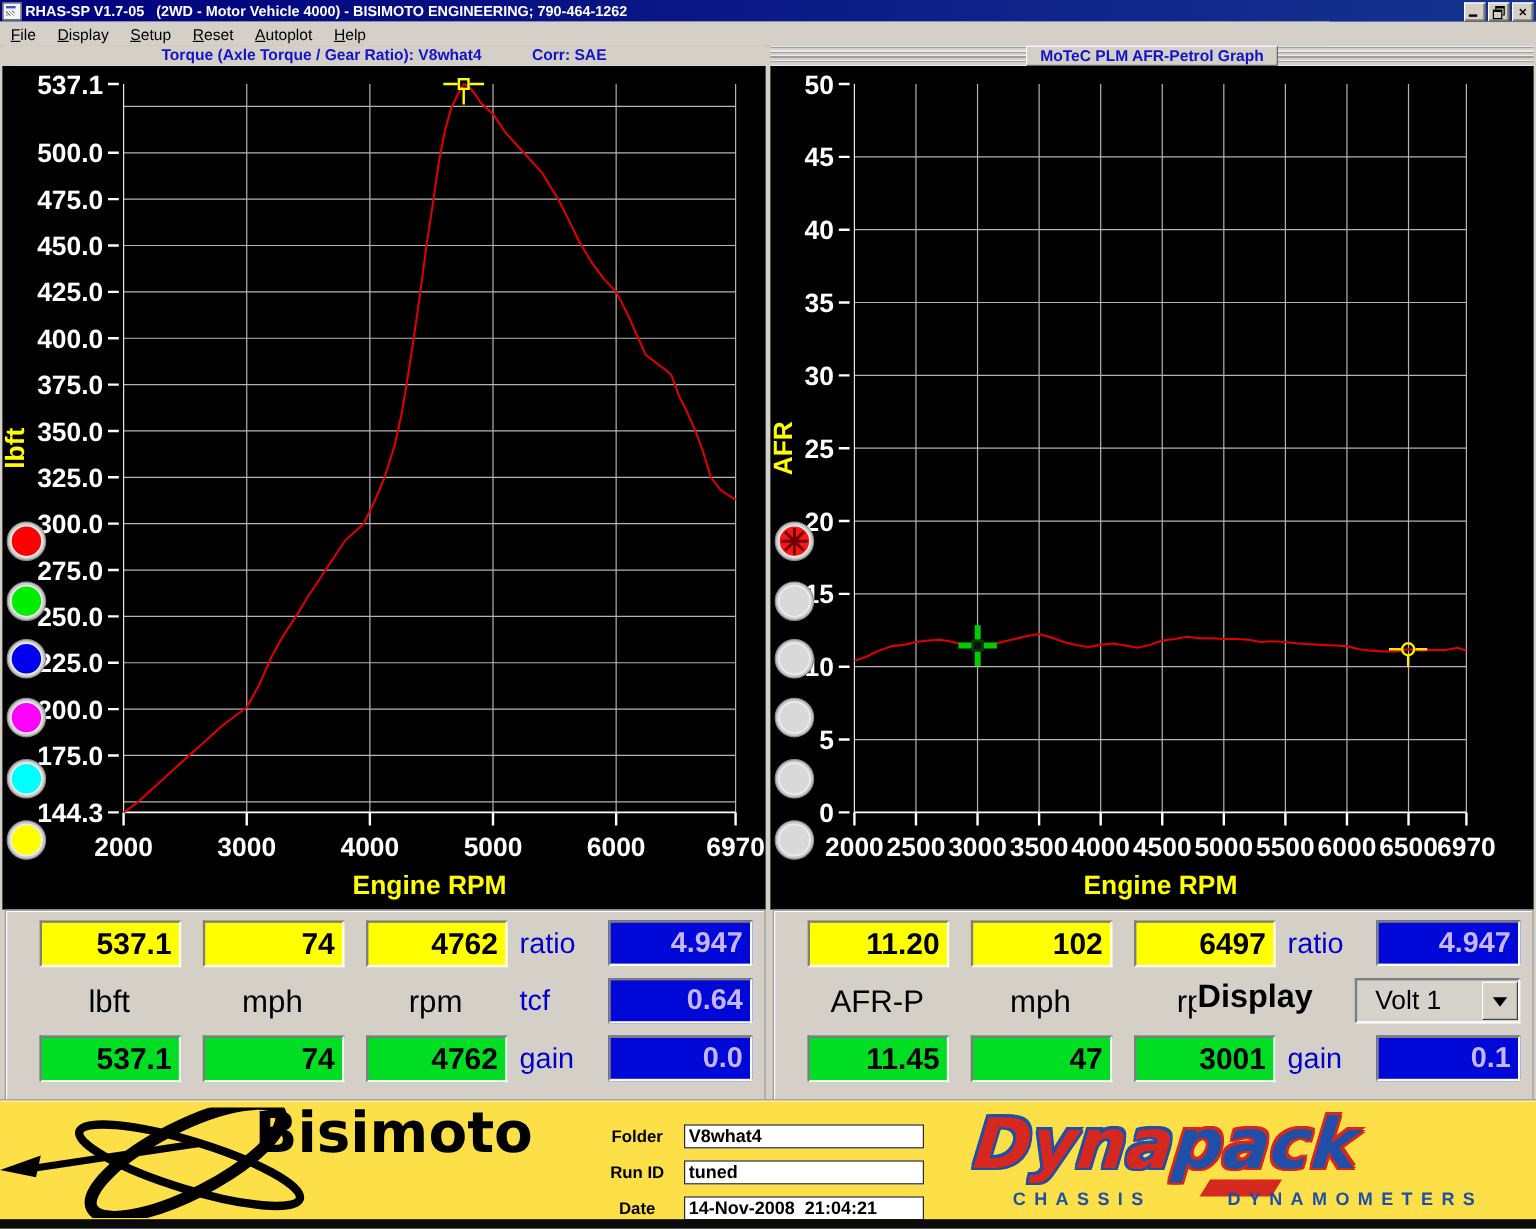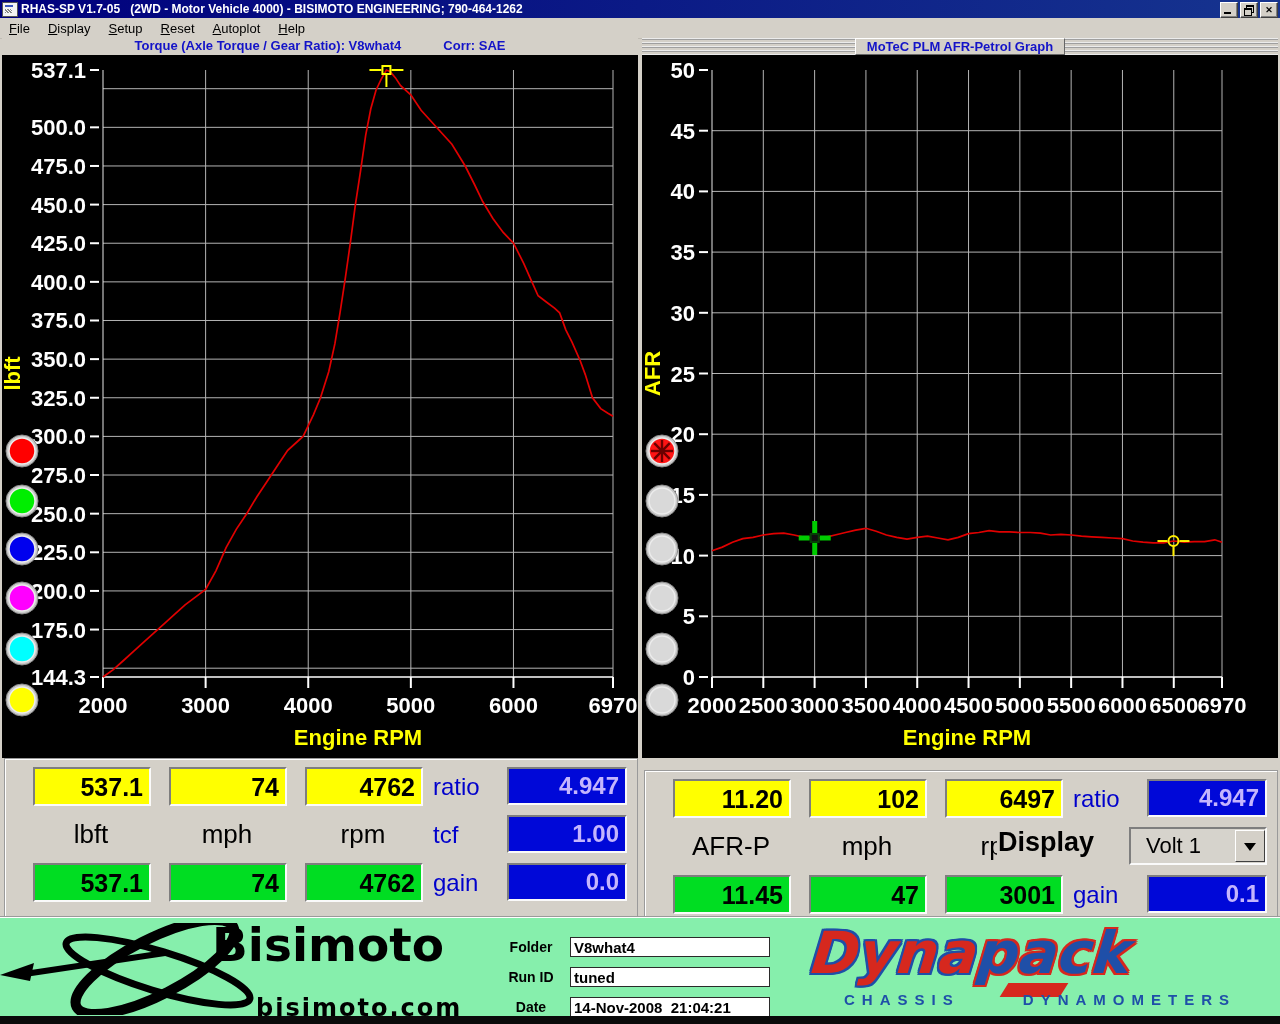--- a/index.html
+++ b/index.html
@@ -35,40 +35,40 @@
   #right-strip span{background:#d4d0c8;border:1px solid;border-color:#fff #666 #666 #fff;padding:0 11px;line-height:15px;}
   
   .graph{top:55px;width:636px;height:703px;background:#000;}
   #torque-panel{left:2px;}
   #afr-panel{left:642px;}
   .graph svg{position:absolute;left:0;top:0;}
   
   .readout{top:758px;width:632px;height:158px;background:#d4d0c8;border:1px solid #9a9a9a;
            box-shadow:inset 1px 1px 0 #fff;}
   #left-readout{left:4px;}
-  #right-readout{left:644px;margin-top:12px;}
+  #right-readout{left:644px;}
   .vbox{position:absolute;width:108px;height:34px;border:2px solid;border-color:#7e7e7e #fafafa #fafafa #7e7e7e;
         font-size:25px;font-weight:600;color:#000;text-align:right;padding:1px 6px 0 0;box-sizing:content-box;
         line-height:34px;}
   .vbox.yellow{background:#ffff00;}
   .vbox.green{background:#00dd22;}
   .unit{position:absolute;width:116px;text-align:center;font-size:26px;color:#000;}
   .param-label{position:absolute;font-size:24px;color:#0000cc;}
   .bluebox{position:absolute;width:110px;height:32px;background:#0008d8;border:2px solid;
            border-color:#7e7e7e #fafafa #fafafa #7e7e7e;color:#c4b5fd;font-size:24px;font-weight:600;
            text-align:right;padding:2px 6px 0 0;line-height:30px;}
   .display-label{position:absolute;font-size:27px;font-weight:bold;color:#000;background:#d4d0c8;padding-left:1px;}
   #display-select{position:absolute;left:484px;top:56px;width:134px;height:34px;background:#d6d3cc;
       border:2px solid;border-color:#7e7e7e #fafafa #fafafa #7e7e7e;display:flex;align-items:center;}
   #display-select .val{flex:1;font-size:22px;color:#000;padding-left:15px;}
   #display-select .dd{width:28px;height:30px;background:#d4d0c8;border:1px solid;border-color:#fff #404040 #404040 #fff;
       display:flex;align-items:center;justify-content:center;}
   #display-select .dd:after{content:"";border:6px solid transparent;border-top:8px solid #000;margin-top:7px;}
   
-  #footer{left:0;top:916px;width:1280px;height:100px;background:#86efac;border-top:1px solid #9a9a9a;box-shadow:inset 0 1px 0 #fff;}
+  #footer{left:0;top:916px;width:1280px;height:100px;background:#fde047;border-top:1px solid #9a9a9a;box-shadow:inset 0 1px 0 #fff;}
   .biso{position:absolute;color:#000;font-family:"DejaVu Sans","Liberation Sans",sans-serif;}
   #biso-name{left:212px;top:0px;font-size:47px;font-weight:900;letter-spacing:0px;}
   #biso-sub{left:234px;top:47px;font-size:30px;font-weight:800;letter-spacing:3px;}
   #biso-url{left:256px;top:77px;font-size:24px;font-weight:800;letter-spacing:2px;}
   .ffield-label{position:absolute;width:62px;text-align:center;font-size:14px;font-weight:bold;color:#000;}
   .ffield{position:absolute;left:570px;width:192px;height:18px;background:#fff;border:1px solid #2a2a2a;
           font-size:15px;font-weight:600;color:#000;padding:0 3px;font-family:"Liberation Sans",sans-serif;}
   #dynapack{left:808px;top:2px;width:450px;height:96px;}
   #dynapack .big{position:absolute;left:4px;top:0;font-size:58px;font-weight:900;font-style:italic;
      font-family:"DejaVu Sans","Liberation Sans",sans-serif;transform:skewX(-6deg);white-space:nowrap;}
@@ -341,21 +341,21 @@
   <div class="unit" style="left:28px;top:60px">lbft</div>
   <div class="unit" style="left:164px;top:60px">mph</div>
   <div class="unit" style="left:300px;top:60px">rpm</div>
   <div class="vbox green" style="left:28px;top:104px">537.1</div>
   <div class="vbox green" style="left:164px;top:104px">74</div>
   <div class="vbox green" style="left:300px;top:104px">4762</div>
   <div class="param-label" style="left:428px;top:14px">ratio</div>
   <div class="param-label" style="left:428px;top:62px">tcf</div>
   <div class="param-label" style="left:428px;top:110px">gain</div>
   <div class="bluebox" style="left:502px;top:8px">4.947</div>
-  <div class="bluebox" style="left:502px;top:56px">1.00</div>
+  <div class="bluebox" style="left:502px;top:56px">0.64</div>
   <div class="bluebox" style="left:502px;top:104px">0.0</div>
 </div>
 
 <div class="abs readout" id="right-readout">
   <div class="vbox yellow" style="left:28px;top:8px">11.20</div>
   <div class="vbox yellow" style="left:164px;top:8px">102</div>
   <div class="vbox yellow" style="left:300px;top:8px">6497</div>
   <div class="unit" style="left:28px;top:60px">AFR-P</div>
   <div class="unit" style="left:164px;top:60px">mph</div>
   <div class="unit" style="left:300px;top:60px">rpm</div>
@@ -374,21 +374,20 @@
 </div>
 
 <div class="abs" id="footer">
   <svg class="abs" style="left:0;top:6px" width="300" height="92" viewBox="0 0 300 92">
     <ellipse cx="155" cy="44" rx="88" ry="28" fill="none" stroke="#000" stroke-width="10" transform="rotate(-27 155 44)"></ellipse>
     <ellipse cx="158" cy="48" rx="96" ry="20" fill="none" stroke="#000" stroke-width="7" transform="rotate(17 158 48)"></ellipse>
     <path d="M18,52 L165,30" stroke="#000" stroke-width="6" fill="none"></path>
     <polygon points="0,52 34,40 30,58" fill="#000"></polygon>
   </svg>
   <div class="biso" id="biso-name">Bisimoto</div>
-  <div class="biso" id="biso-url">bisimoto.com</div>
 
   <div class="ffield-label" style="left:500px;top:22px">Folder</div>
   <input class="ffield" style="top: 20px;" value="V8what4">
   <div class="ffield-label" style="left:500px;top:52px">Run ID</div>
   <input class="ffield" style="top: 50px;" value="tuned">
   <div class="ffield-label" style="left:500px;top:82px">Date</div>
   <input class="ffield" style="top: 80px;" value="14-Nov-2008  21:04:21">
 
   <div class="abs" id="dynapack">
     <div class="big">

